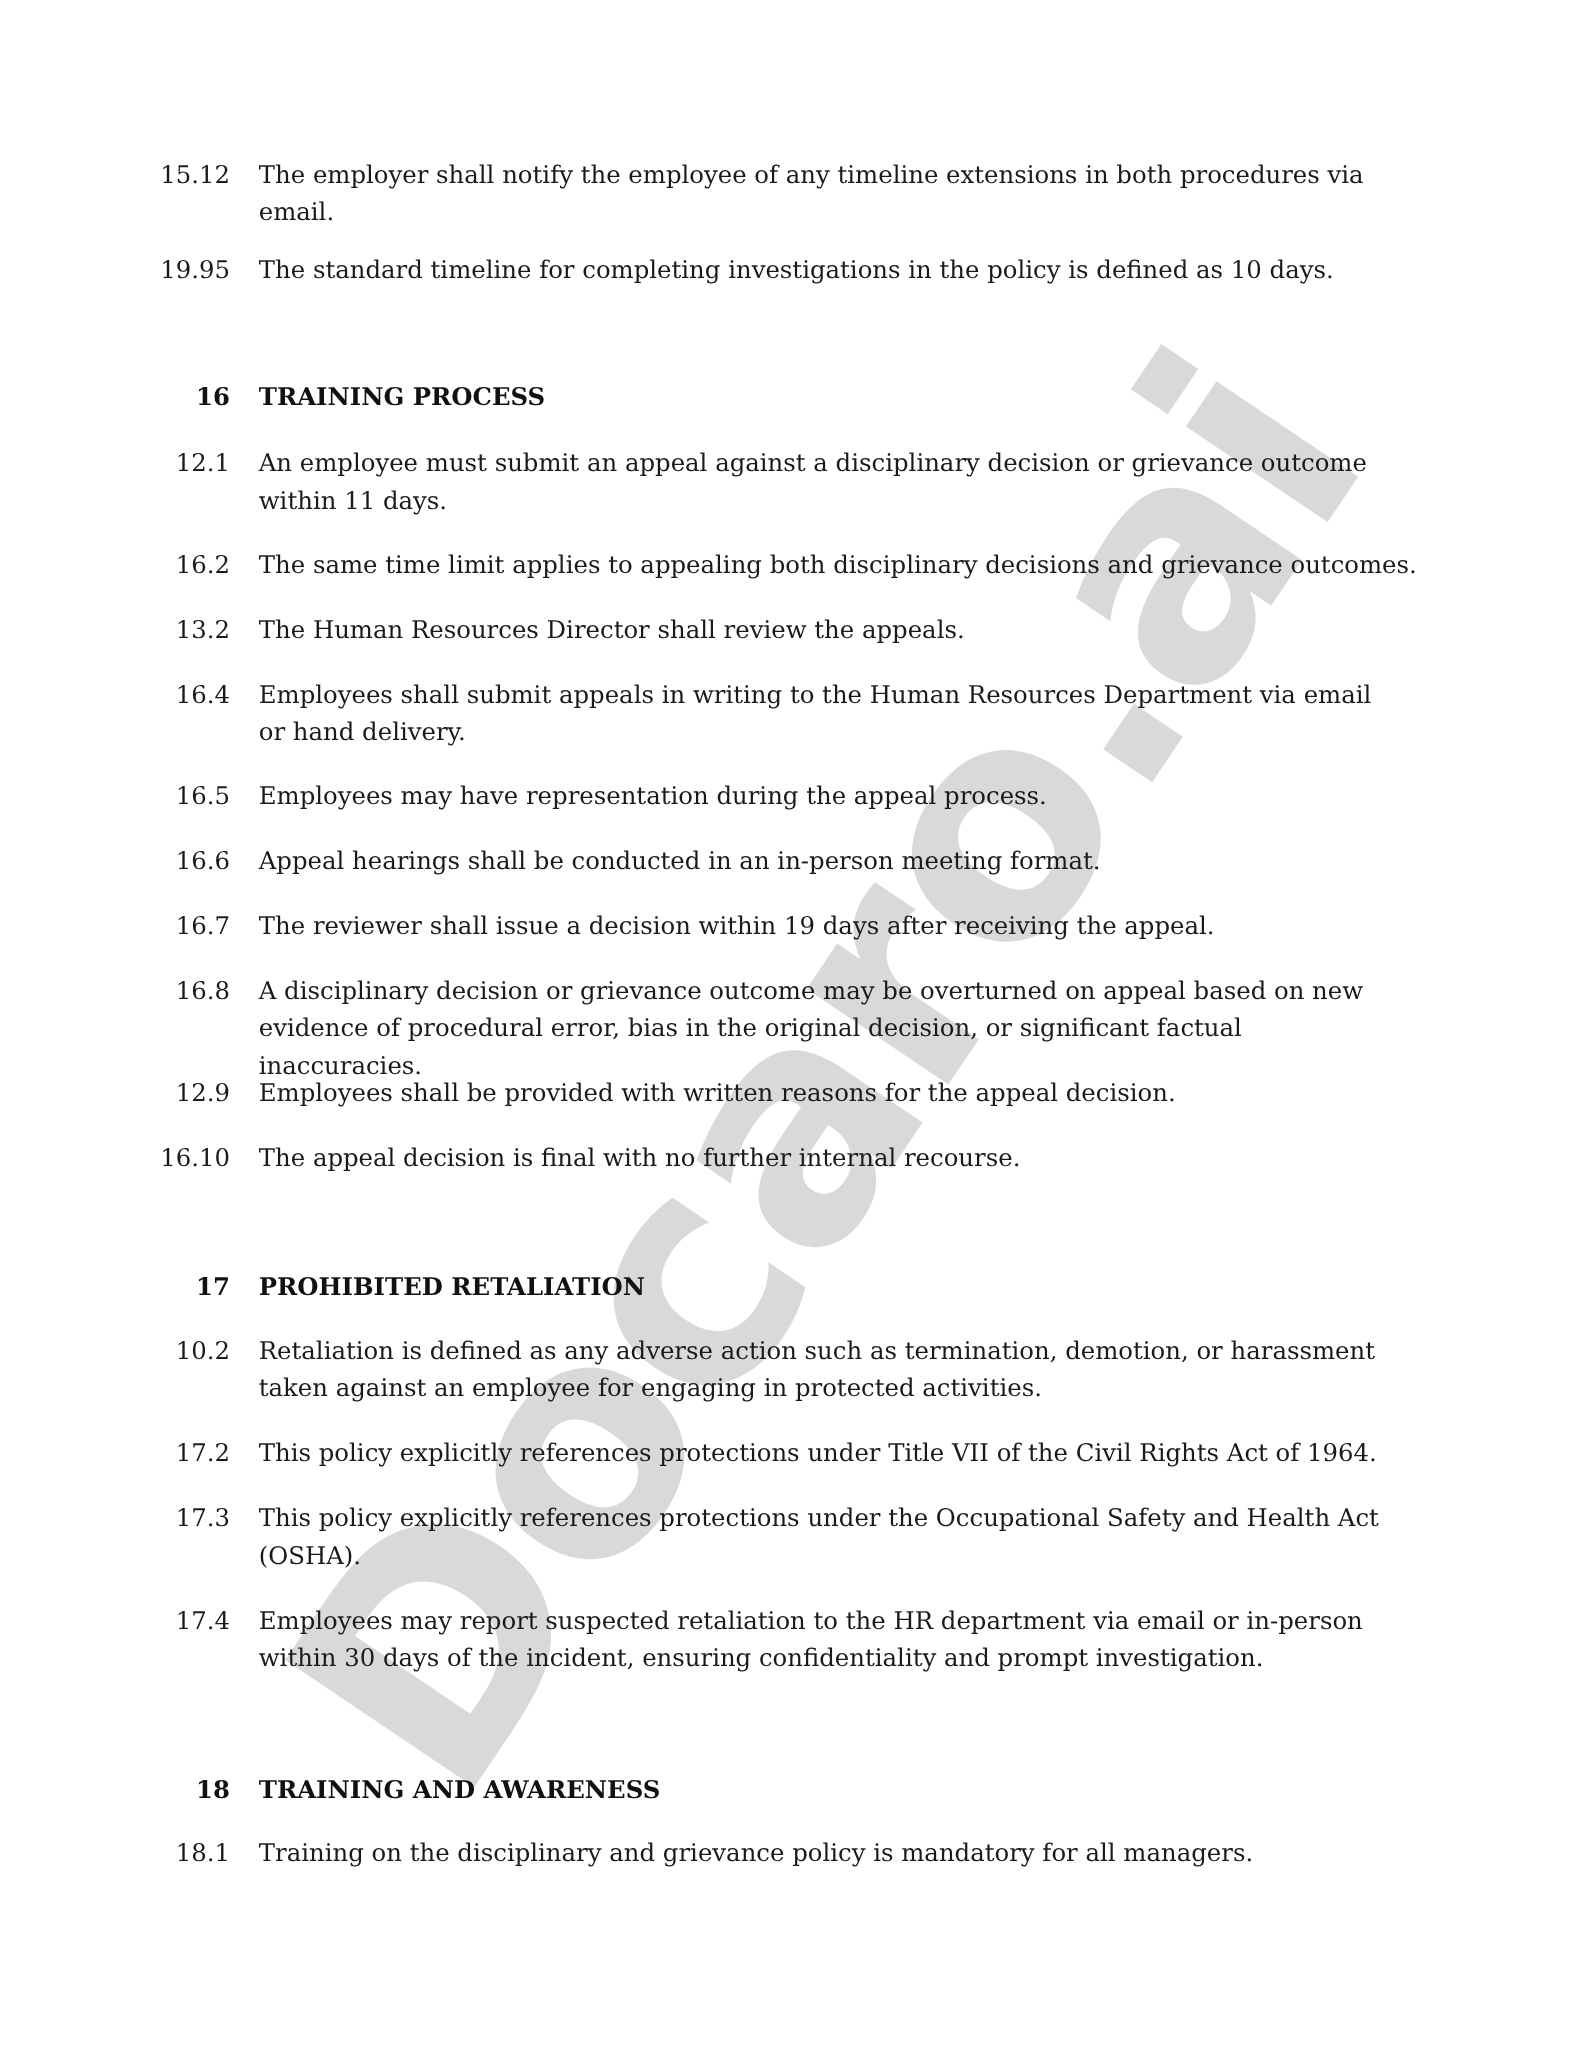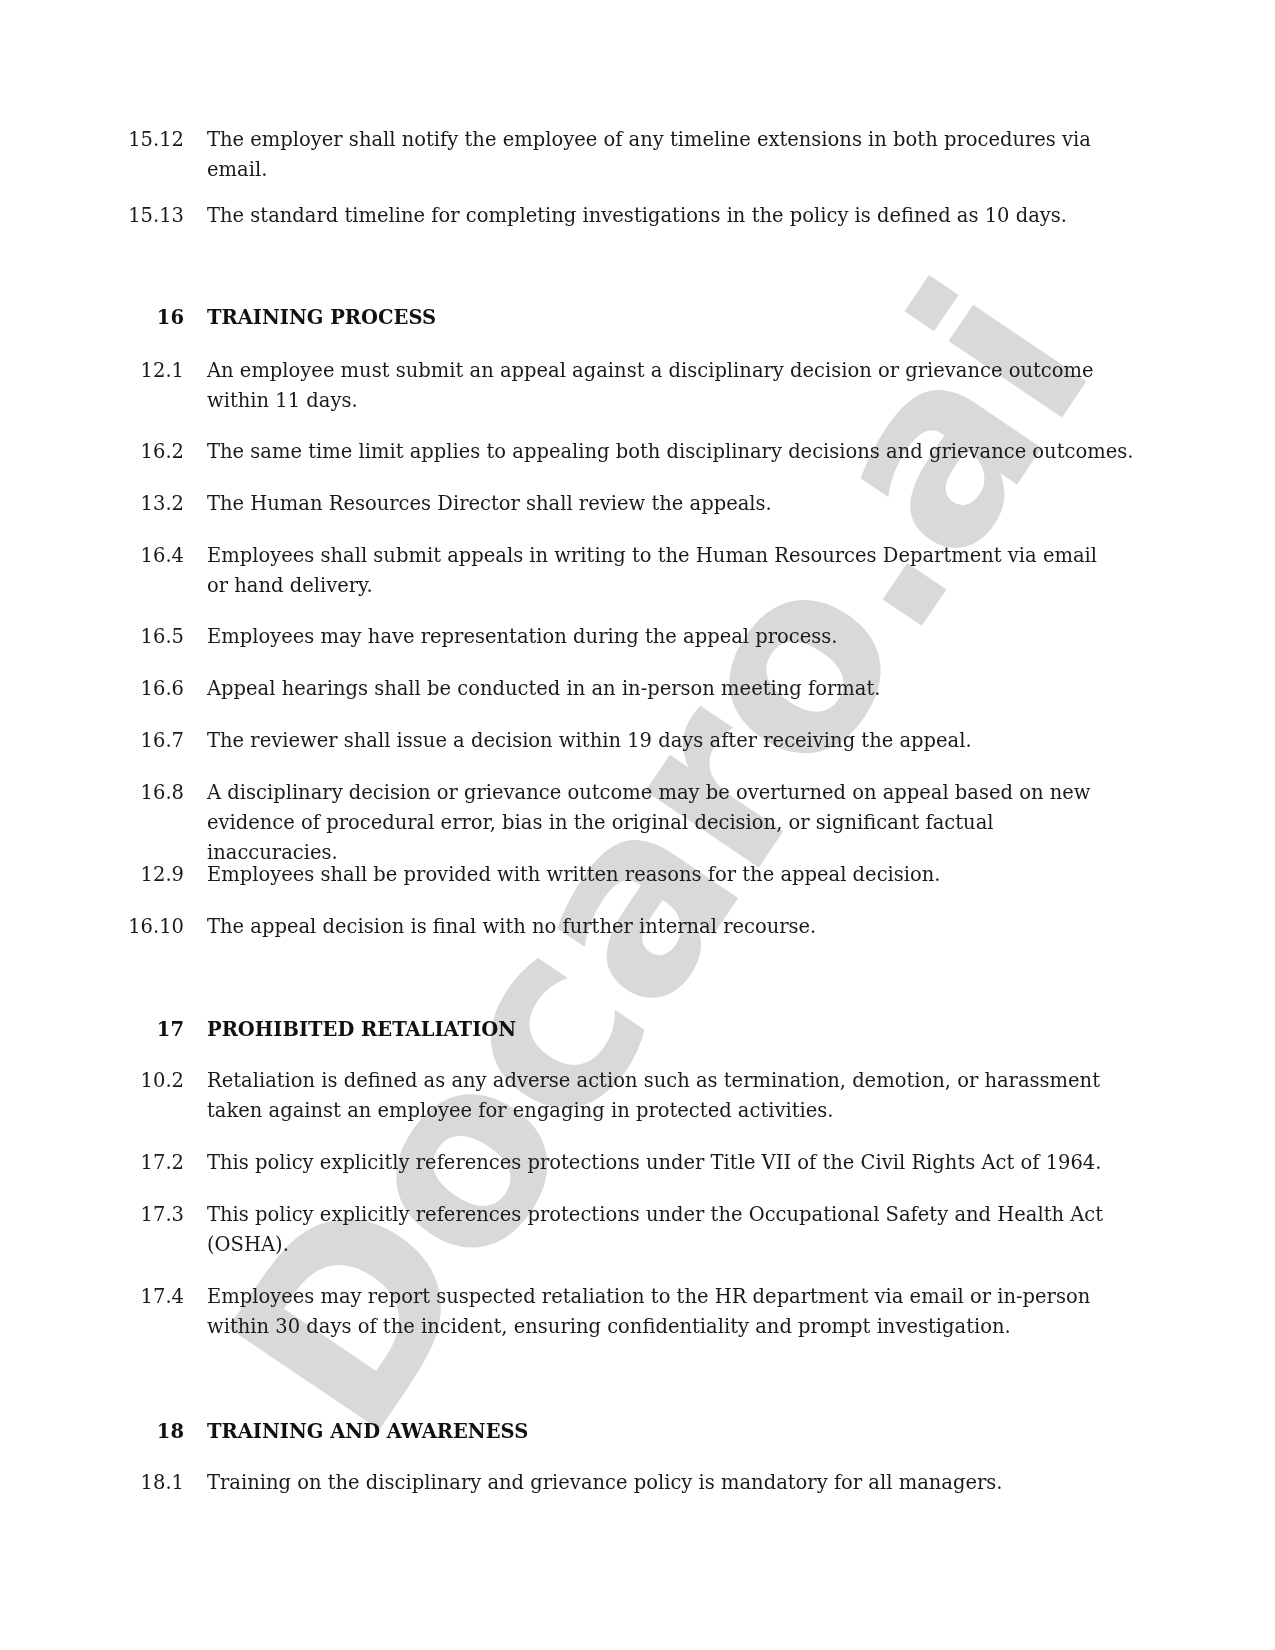--- a/index.html
+++ b/index.html
@@ -78,21 +78,21 @@
   <div class="watermark-text">Docaro.ai</div>
 </div>
 
 <div class="page">
 
   <div class="row" style="top:125px;">
     <span class="num">15.12</span>
     <span class="txt">The employer shall notify the employee of any timeline extensions in both procedures via email.</span>
   </div>
   <div class="row" style="top:201px;">
-    <span class="num">15.13</span>
+    <span class="num">19.95</span>
     <span class="txt">The standard timeline for completing investigations in the policy is defined as 10 days.</span>
   </div>
 
   <div class="row heading" style="top:303px;">
     <span class="num">16</span>
     <span class="txt">TRAINING PROCESS</span>
   </div>
   <div class="row" style="top:356px;">
     <span class="num">12.1</span>
     <span class="txt">An employee must submit an appeal against a disciplinary decision or grievance outcome within 11 days.</span>

